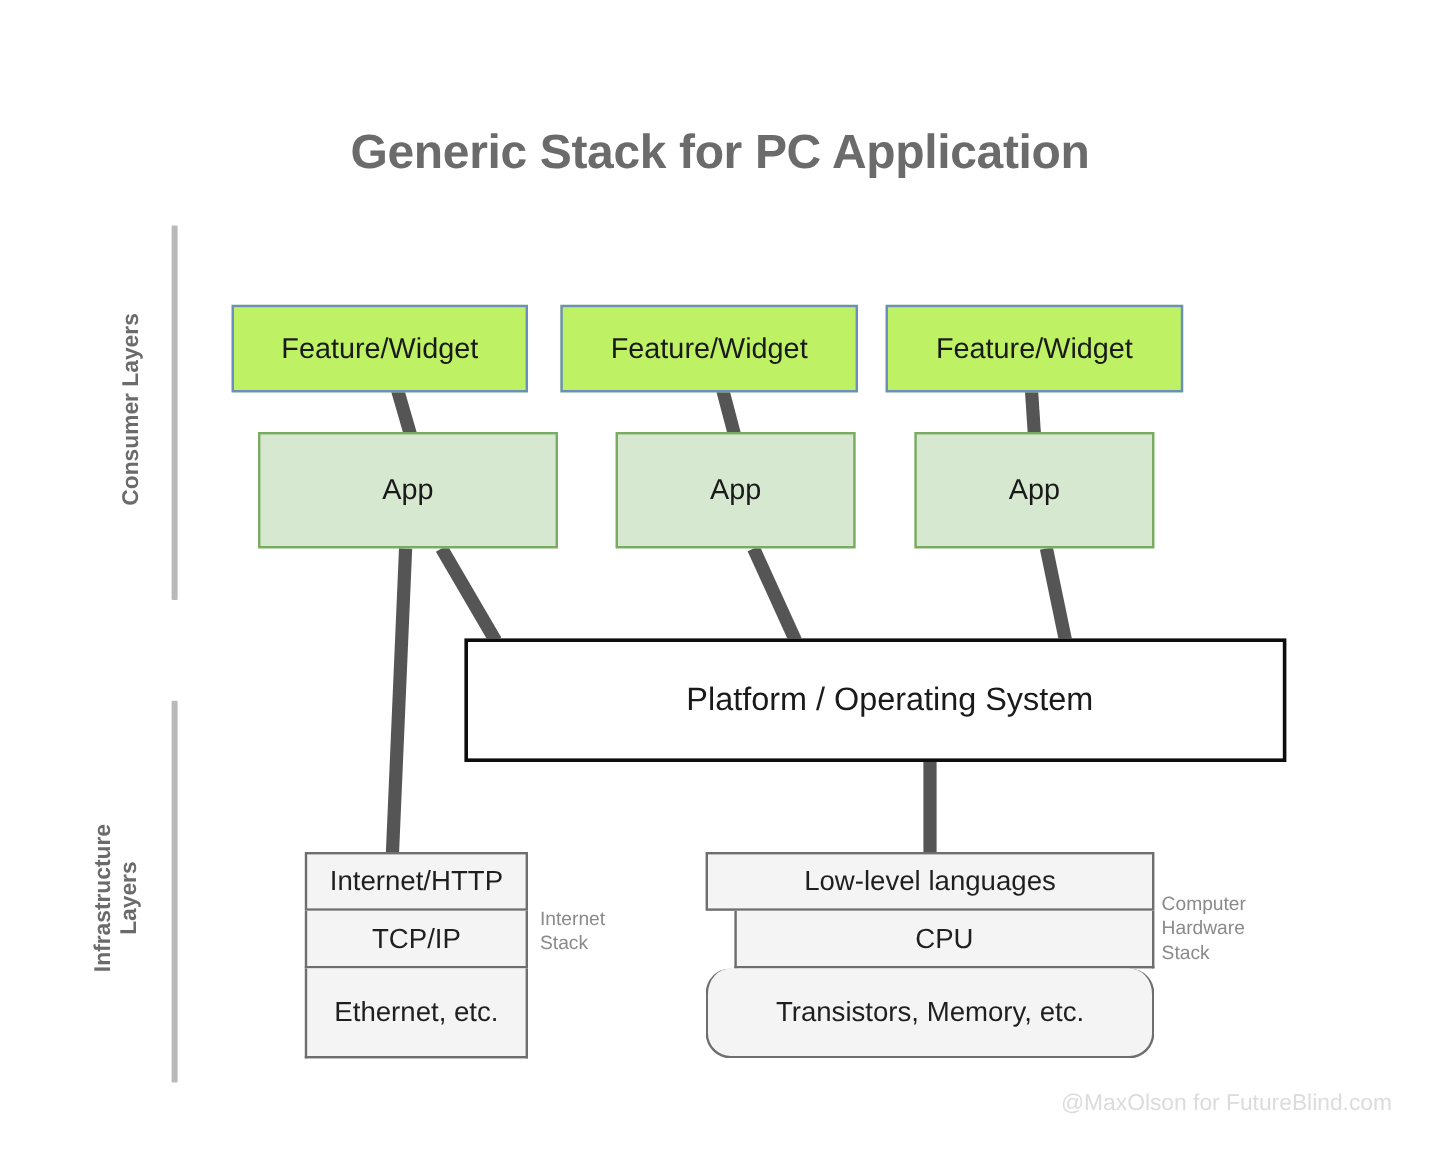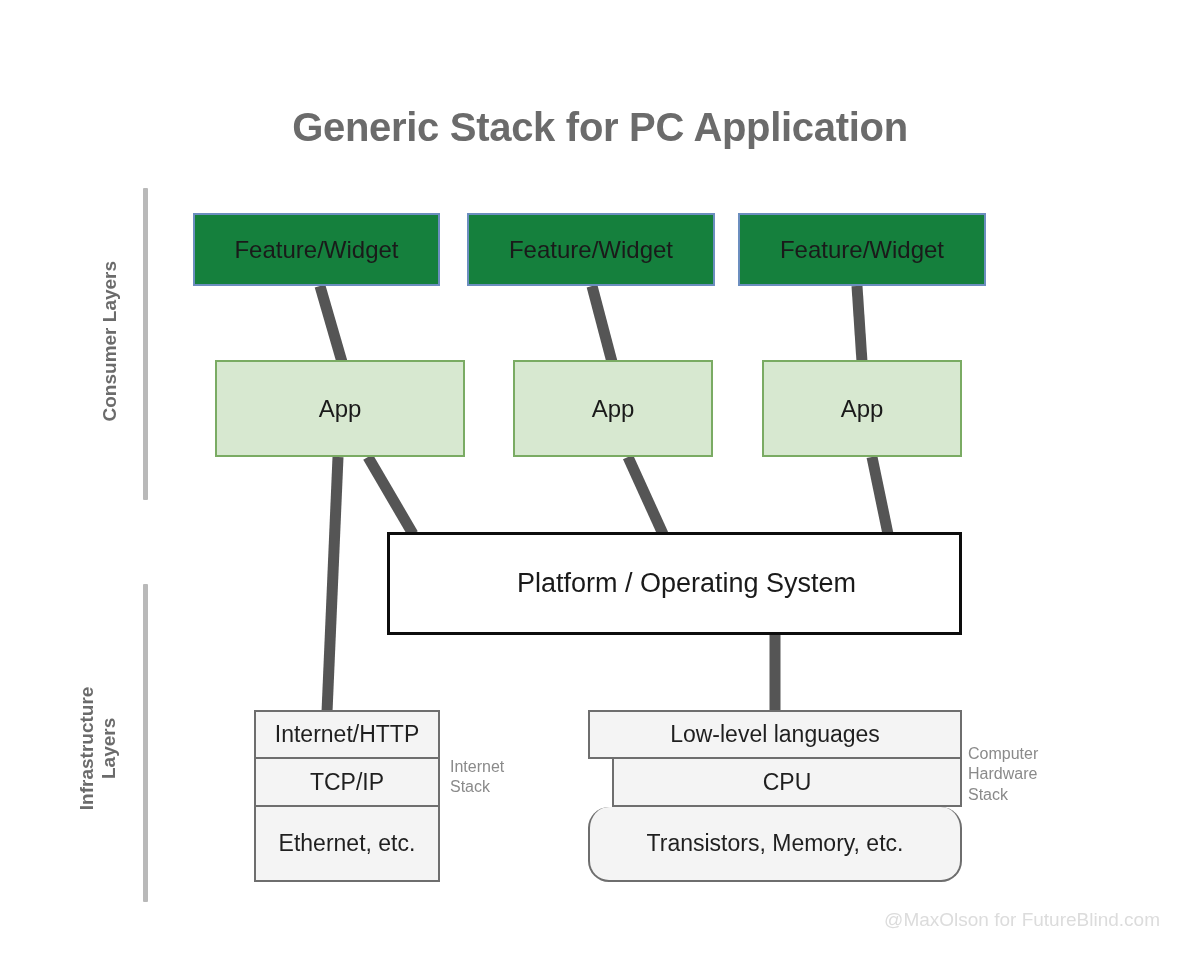--- a/index.html
+++ b/index.html
@@ -71,22 +71,23 @@
     box-sizing: border-box;
     display: flex;
     align-items: center;
     justify-content: center;
     text-align: center;
     font-size: 24px;
     color: #1a1a1a;
     z-index: 3;
   }
   .node-feature {
-    background: #15803d;
+    background: #bef264;
     border: 2px solid #6c8ebf;
+    margin-top: 41px;
   }
   .node-app {
     background: #d7e8d0;
     border: 2px solid #7aab63;
   }
   .node-platform {
     background: #ffffff;
     border: 3px solid #0d0d0d;
     font-size: 27px;
   }
@@ -178,21 +179,21 @@
   <div class="node node-app" style="left:215px; top:360px; width:250px; height:97px;">
     <span>App</span>
   </div>
   <div class="node node-app" style="left:513px; top:360px; width:200px; height:97px;">
     <span>App</span>
   </div>
   <div class="node node-app" style="left:762px; top:360px; width:200px; height:97px;">
     <span>App</span>
   </div>
 
-  <div class="node node-platform" style="left:387px; top:532px; width:575px; height:103px;padding-left:24px;">
+  <div class="node node-platform" style="left:387px; top:532px; width:685px; height:103px;padding-left:24px;">
     <span>Platform / Operating System</span>
   </div>
 
   <div class="stack" style="left:214px; top:710px; width:226px;padding-left:40px;">
     <div class="stack-row" style="height:49px;">
       <span>Internet/HTTP</span>
     </div>
     <div class="stack-row" style="height:48px;">
       <span>TCP/IP</span>
     </div>

